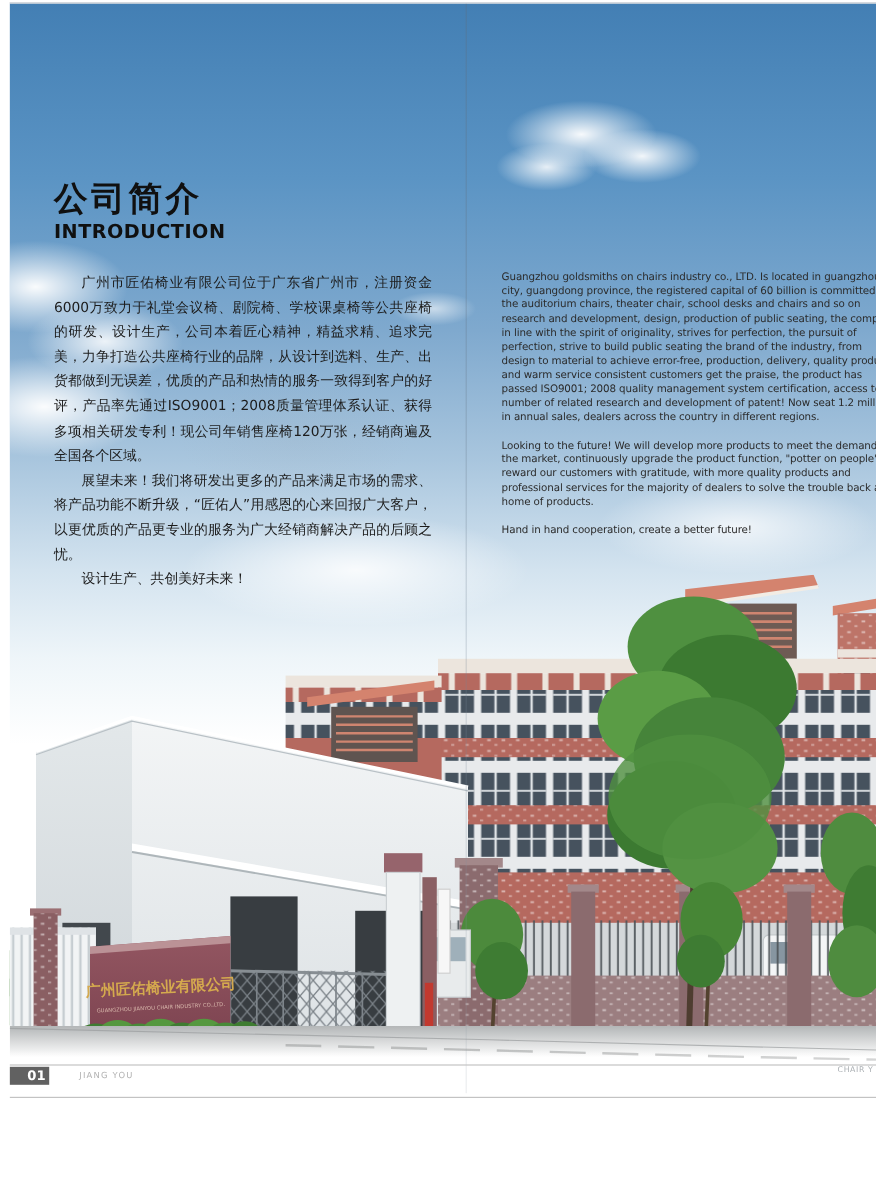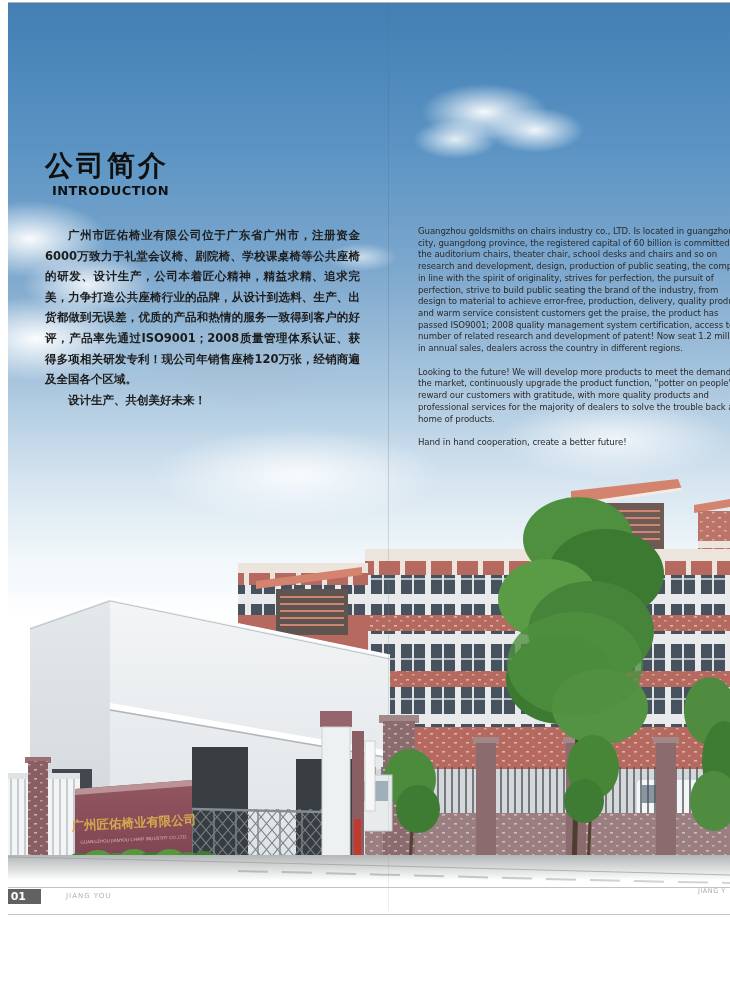--- a/index.html
+++ b/index.html
@@ -15,35 +15,35 @@
       radial-gradient(ellipse 110px 55px at 3% 26%, rgba(255,255,255,.96), rgba(255,255,255,0) 70%),
       radial-gradient(ellipse 90px 45px at 11% 31%, rgba(255,255,255,.85), rgba(255,255,255,0) 72%),
       radial-gradient(ellipse 130px 60px at 4% 37%, rgba(255,255,255,.96), rgba(255,255,255,0) 70%),
       radial-gradient(ellipse 50px 20px at 49% 28%, rgba(255,255,255,.6), rgba(255,255,255,0) 70%),
       radial-gradient(ellipse 160px 55px at 84% 48%, rgba(255,255,255,.75), rgba(255,255,255,0) 72%),
       radial-gradient(ellipse 200px 65px at 40% 52%, rgba(255,255,255,.85), rgba(255,255,255,0) 72%),
       radial-gradient(ellipse 140px 70px at 33% 40%, rgba(160,165,170,.10), rgba(0,0,0,0) 70%),
       linear-gradient(180deg,#437fb4 0%,#5b94c4 16%,#7fa9ce 30%,#a9c6de 42%,#d3e3ef 52%,#eef5f9 60%,#ffffff 68%);}
   .fold{position:absolute;left:380px;top:0;width:1px;height:908px;
         background:linear-gradient(180deg,rgba(90,110,130,.40),rgba(150,160,170,.18));}
-  .title-block{position:absolute;left:37px;top:148px;color:#101010;text-align:right;}
+  .title-block{position:absolute;left:37px;top:148px;color:#101010;}
   .title-cn{font-size:28px;font-weight:700;letter-spacing:3px;line-height:30px;}
-  .title-en{font-size:13px;font-weight:700;letter-spacing:.4px;margin-top:2px;}
+  .title-en{font-size:16px;font-weight:700;letter-spacing:.4px;margin-top:2px;}
   .cn-body{position:absolute;left:37px;top:222px;width:315px;color:#1c1c1c;
-           font-size:11.5px;font-weight:700;line-height:20.6px;text-align:justify;}
+           font-size:11.5px;font-weight:400;line-height:20.6px;text-align:justify;}
   .cn-body p{margin:0;text-indent:2em;}
   .en-body{position:absolute;left:410px;top:223px;width:330px;color:#2b2b2b;
            font-size:8.6px;line-height:11.7px;letter-spacing:-.1px;}
   .en-body p{margin:0 0 12px 0;}
   .photo{position:absolute;left:0;top:476px;width:722px;height:430px;}
   .footer-line{position:absolute;left:0;width:722px;border-top:1px solid #c3c3c3;}
   .line-a{top:884px;}
   .line-b{top:911px;}
   .badge{position:absolute;left:0;top:886px;width:33px;height:15px;background:#616161;color:#ffffff;
-         font-size:11px;font-weight:700;text-align:right;line-height:15px;padding-right:15px;box-sizing:border-box;}
+         font-size:11px;font-weight:700;text-align:right;line-height:15px;padding-right:3px;box-sizing:border-box;}
   .brand{position:absolute;left:58px;top:889px;font-size:7px;color:#b2b2b2;letter-spacing:1px;}
   .brand-right{position:absolute;left:690px;top:884px;font-size:6.5px;color:#a9aeb2;letter-spacing:.5px;}
 </style>
 </head>
 <body>
 
 <div class="page">
   <div class="spread">
     <div class="sky"></div>
 
@@ -235,28 +235,29 @@
     </svg>
 
     <div class="fold"></div>
 
     <div class="title-block">
       <div class="title-cn">公司简介</div>
       <div class="title-en">INTRODUCTION</div>
     </div>
     <div class="cn-body">
       <p>广州市匠佑椅业有限公司位于广东省广州市，注册资金6000万致力于礼堂会议椅、剧院椅、学校课桌椅等公共座椅的研发、设计生产，公司本着匠心精神，精益求精、追求完美，力争打造公共座椅行业的品牌，从设计到选料、生产、出货都做到无误差，优质的产品和热情的服务一致得到客户的好评，产品率先通过ISO9001；2008质量管理体系认证、获得多项相关研发专利！现公司年销售座椅120万张，经销商遍及全国各个区域。</p>
+      <p>展望未来！我们将研发出更多的产品来满足市场的需求、将产品功能不断升级，“匠佑人”用感恩的心来回报广大客户，以更优质的产品更专业的服务为广大经销商解决产品的后顾之忧。</p>
       <p>设计生产、共创美好未来！</p>
     </div>
 
     <div class="en-body">
       <p>Guangzhou goldsmiths on chairs industry co., LTD. Is located in guangzhou city, guangdong province, the registered capital of 60 billion is committed to the auditorium chairs, theater chair, school desks and chairs and so on research and development, design, production of public seating, the company in line with the spirit of originality, strives for perfection, the pursuit of perfection, strive to build public seating the brand of the industry, from design to material to achieve error-free, production, delivery, quality products and warm service consistent customers get the praise, the product has passed ISO9001; 2008 quality management system certification, access to a number of related research and development of patent! Now seat 1.2 million in annual sales, dealers across the country in different regions.</p>
       <p>Looking to the future! We will develop more products to meet the demand of the market, continuously upgrade the product function, "potter on people" to reward our customers with gratitude, with more quality products and professional services for the majority of dealers to solve the trouble back at home of products.</p>
       <p>Hand in hand cooperation, create a better future!</p>
     </div>
 
     <div class="footer-line line-a"></div>
     <div class="badge">01</div>
     <div class="brand">JIANG YOU</div>
-    <div class="brand-right">JIANG Y</div>
+    <div class="brand-right">CHAIR Y</div>
     <div class="footer-line line-b"></div>
   </div>
 </div>
 
 </body></html>

